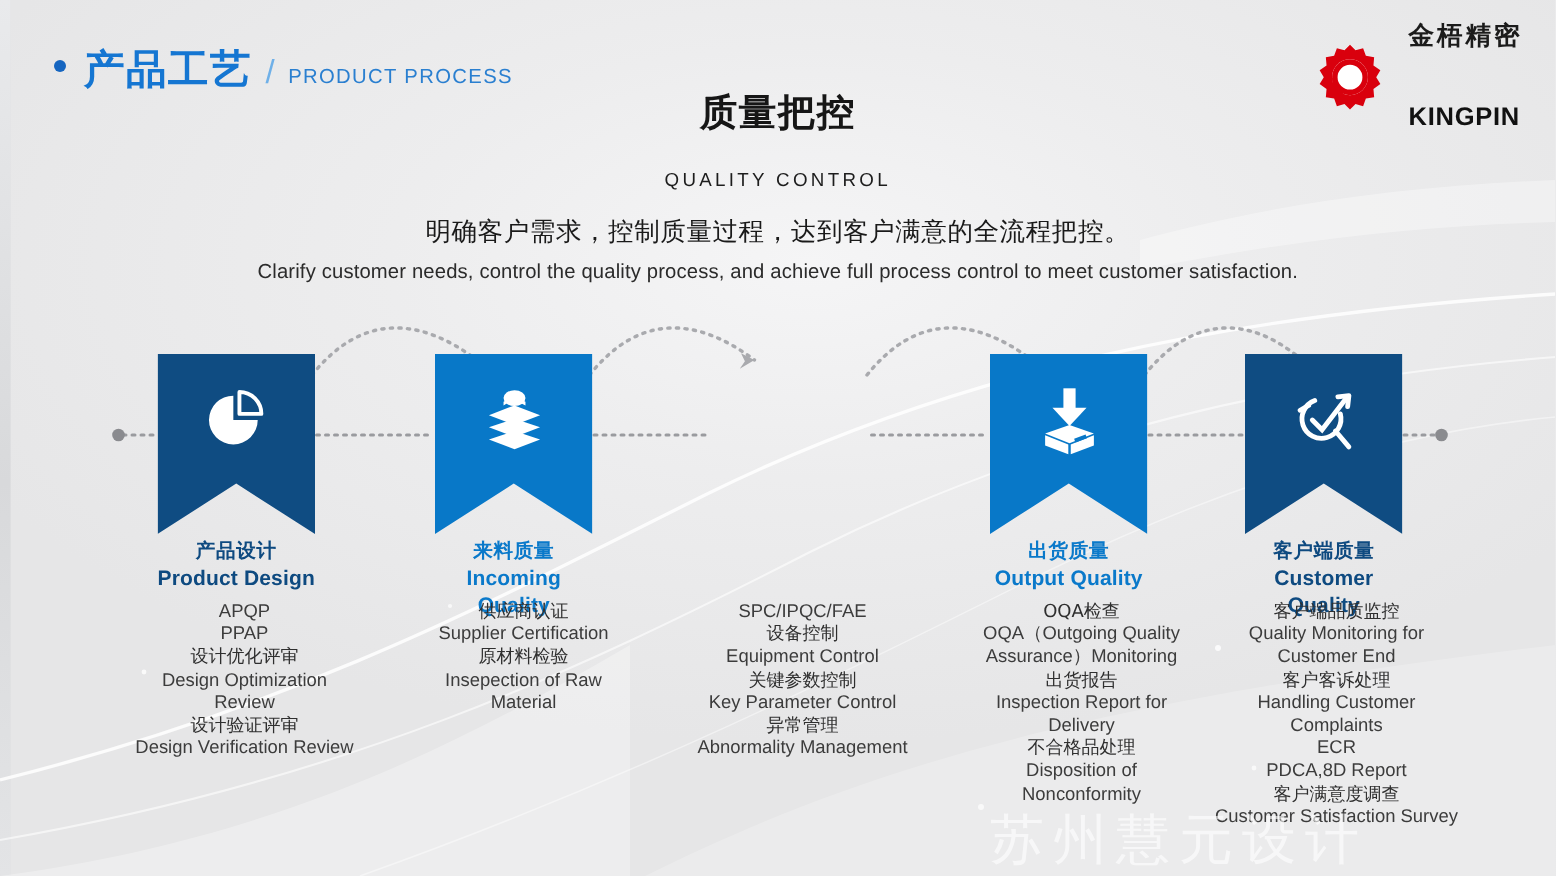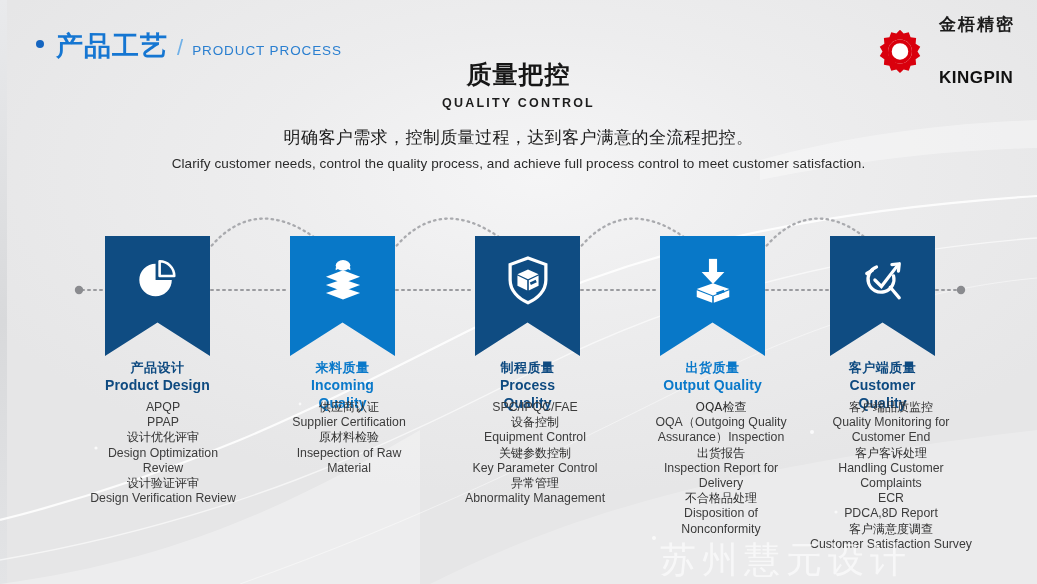--- a/index.html
+++ b/index.html
@@ -68,22 +68,22 @@
     margin-top:35px;
   }
 
   
   .title-block { position:absolute; left:0; top:58px; width:1037px; text-align:center; }
   .t-cn {
     font-size:25px; font-weight:bold; color:#161616; letter-spacing:1px;
     font-family:Liberation Serif, serif;
   }
   .t-en {
-    font-size:12.5px; font-weight:bold; color:#1d1d1d; letter-spacing:2.2px;
-    margin-top:5px;
+    font-size:12.5px; font-weight:normal; color:#1d1d1d; letter-spacing:2.2px;
+    margin-top:22px;
   }
   .sub-cn {
     font-size:17px; color:#1a1a1a; margin-top:16px; letter-spacing:.4px;
     font-family:"DejaVu Sans","Liberation Sans",sans-serif;
   }
   .sub-en {
     font-size:13.5px; color:#2b2b2b; margin-top:7px; letter-spacing:.1px;
   }
 
   
@@ -244,37 +244,20 @@
             <path d="M32 41 L53 48 L32 56 L11 48 Z"></path>
           </svg>
         </span>
       </div>
       <div class="lbl">
         <div class="lbl-cn">来料质量</div>
         <div class="lbl-en">Incoming Quality</div>
       </div>
     </div>
 
-    <div class="step c-dark" style="left:475px">
-      <div class="ribbon dark">
-        <span class="ic">
-          <svg viewBox="0 0 64 64">
-            <path d="M32 5 L54 13 V32 C54 45 44 55 32 60 C20 55 10 45 10 32 V13 Z" fill="none" stroke="#ffffff" stroke-width="4"></path>
-            <path d="M32 19 L45 25 L32 31 L19 25 Z" fill="#ffffff"></path>
-            <path d="M19 26.5 L31 32.3 L31 45 L19 39 Z" fill="#ffffff"></path>
-            <path d="M45 26.5 L33 32.3 L33 45 L45 39 Z" fill="#ffffff"></path>
-            <rect x="34.5" y="33.5" width="8" height="3.2" fill="#0f4c82" transform="rotate(-25 38 35)"></rect>
-          </svg>
-        </span>
-      </div>
-      <div class="lbl">
-        <div class="lbl-cn">制程质量</div>
-        <div class="lbl-en">Process Quality</div>
-      </div>
-    </div>
 
     <div class="step c-light" style="left:660px">
       <div class="ribbon light">
         <span class="ic">
           <svg viewBox="0 0 64 64" fill="#ffffff">
             <rect x="27" y="6" width="10" height="18"></rect>
             <path d="M18 22 L32 37 L46 22 Z"></path>
             <path d="M32 36 L52 43 L32 51 L12 43 Z"></path>
             <path d="M12 44.5 L31 52 L31 60 L12 53 Z"></path>
             <path d="M52 44.5 L33 52 L33 60 L52 53 Z"></path>
@@ -329,21 +312,21 @@
         <div class="cn">设备控制</div>
         <div class="en">Equipment Control</div>
         <div class="cn">关键参数控制</div>
         <div class="en">Key Parameter Control</div>
         <div class="cn">异常管理</div>
         <div class="en">Abnormality Management</div>
       </div>
     <div class="dcol" id="dcol3" style="left:628px; width:186px">
         <div class="cn">OQA检查</div>
         <div class="en">OQA（Outgoing Quality</div>
-        <div class="en">Assurance）Inspection</div>
+        <div class="en">Assurance）Monitoring</div>
         <div class="cn">出货报告</div>
         <div class="en">Inspection Report for</div>
         <div class="en">Delivery</div>
         <div class="cn">不合格品处理</div>
         <div class="en">Disposition of</div>
         <div class="en">Nonconformity</div>
       </div>
     <div class="dcol" id="dcol4" style="left:796px; width:190px">
         <div class="cn">客户端品质监控</div>
         <div class="en">Quality Monitoring for</div>

